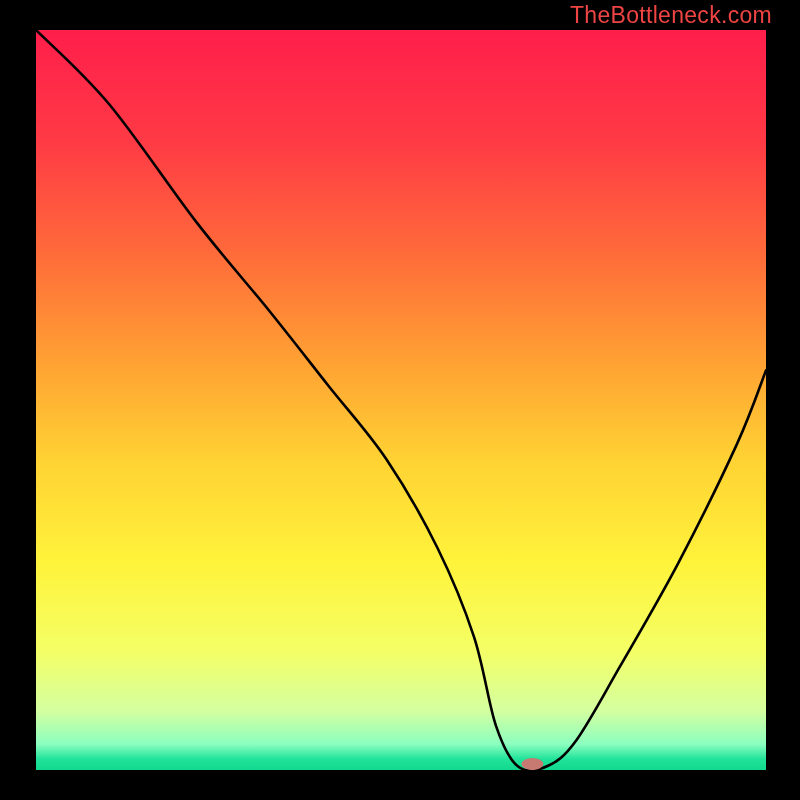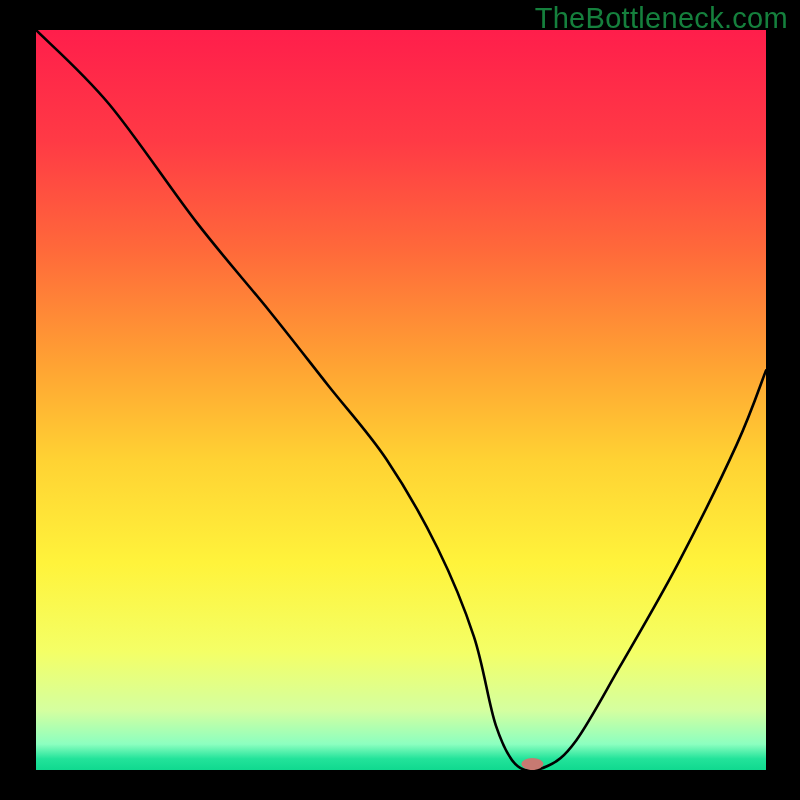--- a/index.html
+++ b/index.html
@@ -13,23 +13,23 @@
   }
   .outer {
     position: relative;
     width: 800px;
     height: 800px;
     background: #000;
   }
   .watermark {
     position: absolute;
     top: 2px;
-    right: 12px;
-    color: #15803d;
-    font-size: 29px;
+    right: 28px;
+    color: #ef4444;
+    font-size: 23px;
     font-weight: 500;
     letter-spacing: 0.3px;
     z-index: 5;
   }
   .plot-wrap {
     position: absolute;
     left: 36px;
     top: 30px;
     width: 730px;
     height: 740px;

